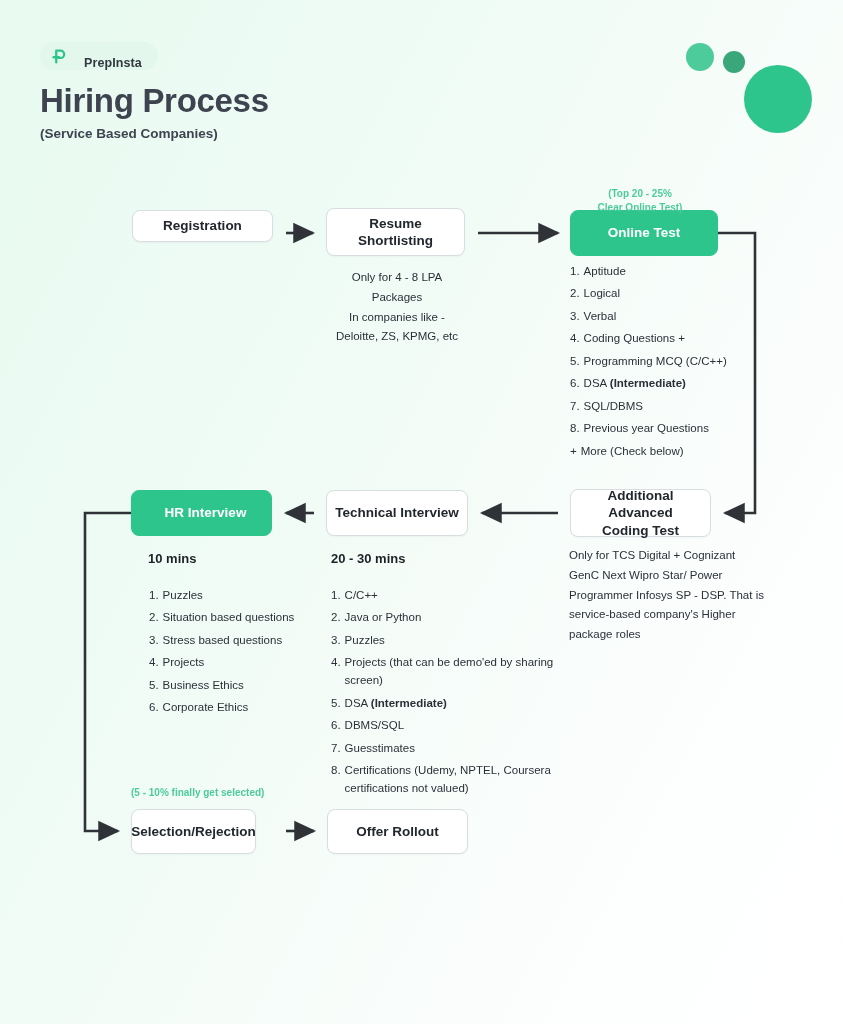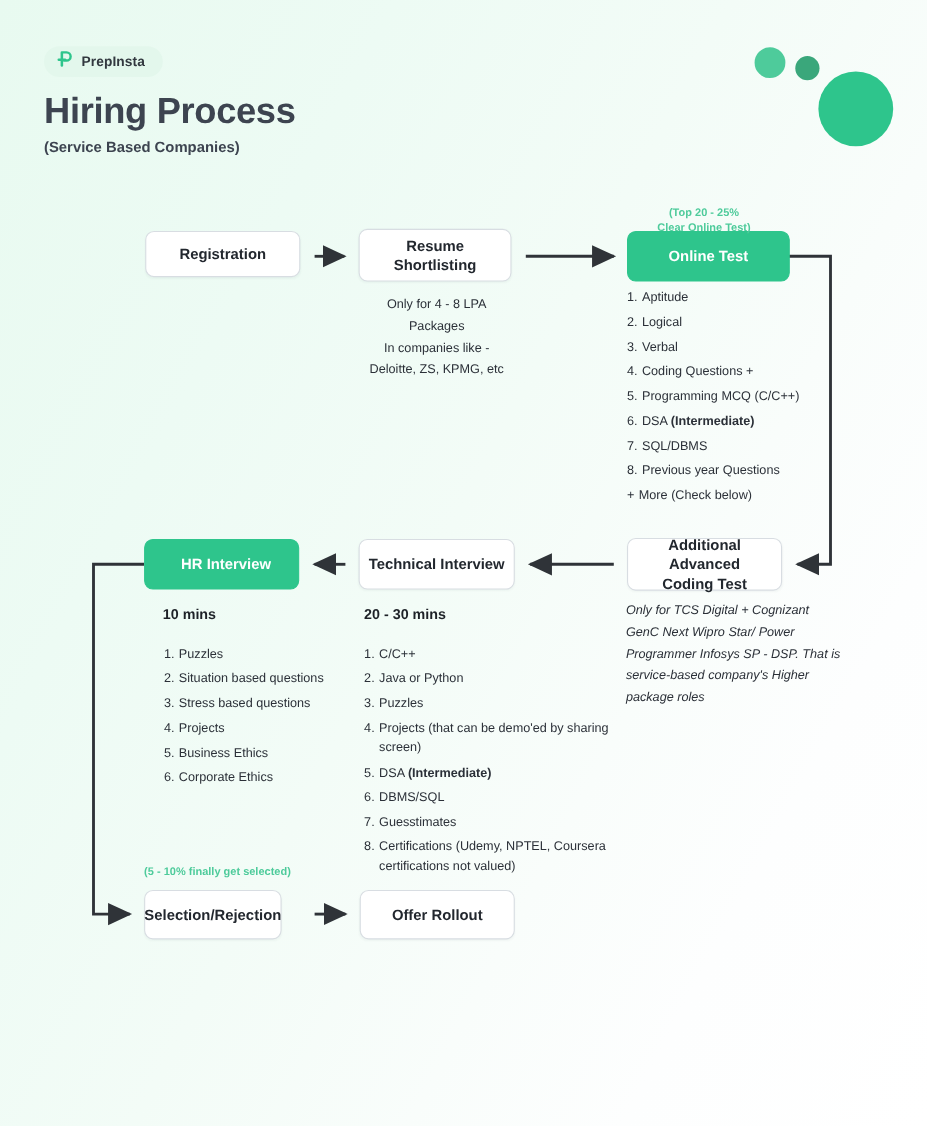--- a/index.html
+++ b/index.html
@@ -29,22 +29,22 @@
   #circle-lg { width: 68px; height: 68px; left: 744px; top: 65px;  background: #2ec58c; }
   #circle-md { width: 28px; height: 28px; left: 686px; top: 43px;  background: #4ecb9b; }
   #circle-sm { width: 22px; height: 22px; left: 723px; top: 51px;  background: #3aa77b; }
 
   
   #logo-badge {
     position: absolute;
     left: 40px; top: 42px;
     height: 28px;
     display: flex;
-    align-items: center;
-    gap: 6px;
+    align-items: flex-end;
+    gap: 16px;
     padding: 0 16px 0 11px;
     background: #e3f7ec;
     border-radius: 14px;
   }
   #logo-badge .logo-mark { display: block; }
   #logo-badge .logo-text {
     font-size: 12.5px;
     font-weight: bold;
     color: #32383f;
     letter-spacing: .1px;
@@ -84,21 +84,21 @@
     border: 1px solid #d8dde2;
     color: #22272e;
     box-shadow: 0 1px 2px rgba(30,50,40,.04);
   }
   .node.filled {
     background: #2ec58c;
     border: 1px solid #2ec58c;
     color: #ffffff;
   }
 
-  #node-registration        { left: 132px; top: 210px; width: 141px; height: 42px; }
+  #node-registration        { left: 132px; top: 210px; width: 141px; height: 32px; }
   #node-resume-shortlisting { left: 326px; top: 208px; width: 139px; height: 48px; }
   #node-online-test         { left: 570px; top: 210px; width: 148px; height: 46px; }
   #node-hr-interview        { left: 131px; top: 490px; width: 141px; height: 46px; padding-left: 16px; }
   #node-technical-interview { left: 326px; top: 490px; width: 142px; height: 46px; }
   #node-advanced-coding     { left: 570px; top: 489px; width: 141px; height: 48px; }
   #node-selection-rejection { left: 131px; top: 809px; width: 125px; height: 45px; }
   #node-offer-rollout       { left: 327px; top: 809px; width: 141px; height: 45px; }
 
   
   .note-green {
@@ -112,21 +112,21 @@
   #note-online-test-top { left: 570px; top: 187px; width: 140px; }
   #note-selection-rate  { left: 131px; top: 786px; width: 200px; text-align: left; }
 
   .note-body {
     position: absolute;
     font-size: 11.5px;
     color: #2b3038;
     line-height: 1.72;
   }
   #note-resume-shortlisting { left: 326px; top: 268px; width: 142px; text-align: center; }
-  #note-advanced-coding     { left: 569px; top: 546px; width: 196px; text-align: left; font-style: italic; }
+  #note-advanced-coding     { left: 569px; top: 546px; width: 196px; text-align: left; }
 
   .mins-label {
     position: absolute;
     font-size: 13px;
     font-weight: bold;
     color: #1d2127;
   }
   #mins-hr        { left: 148px; top: 551px; }
   #mins-technical { left: 331px; top: 551px; }
 

